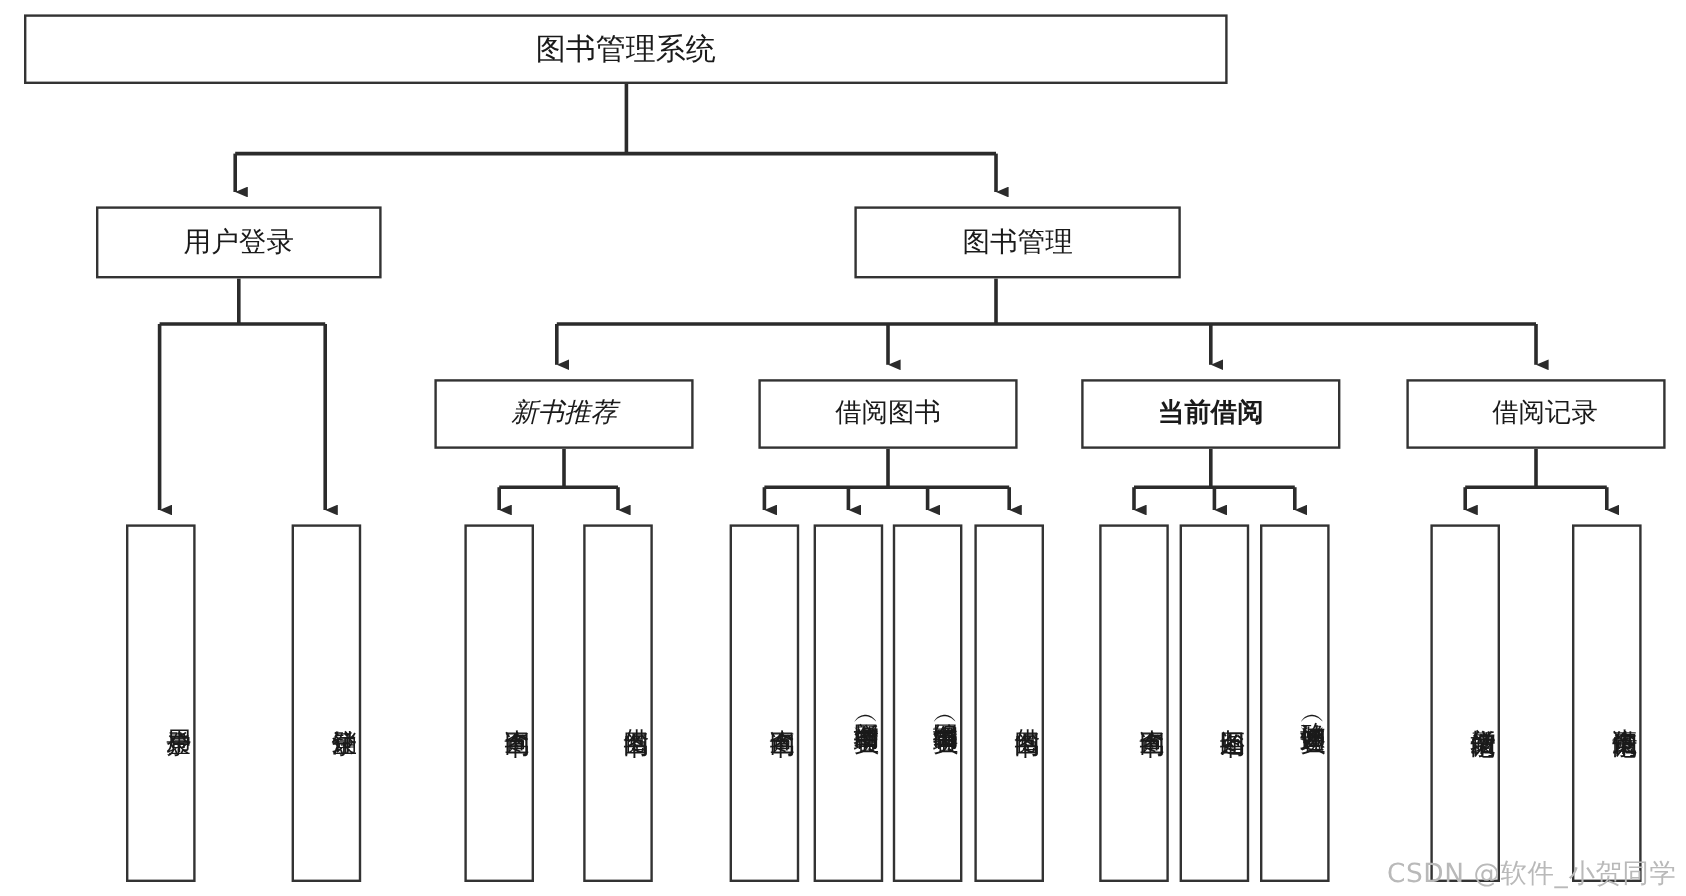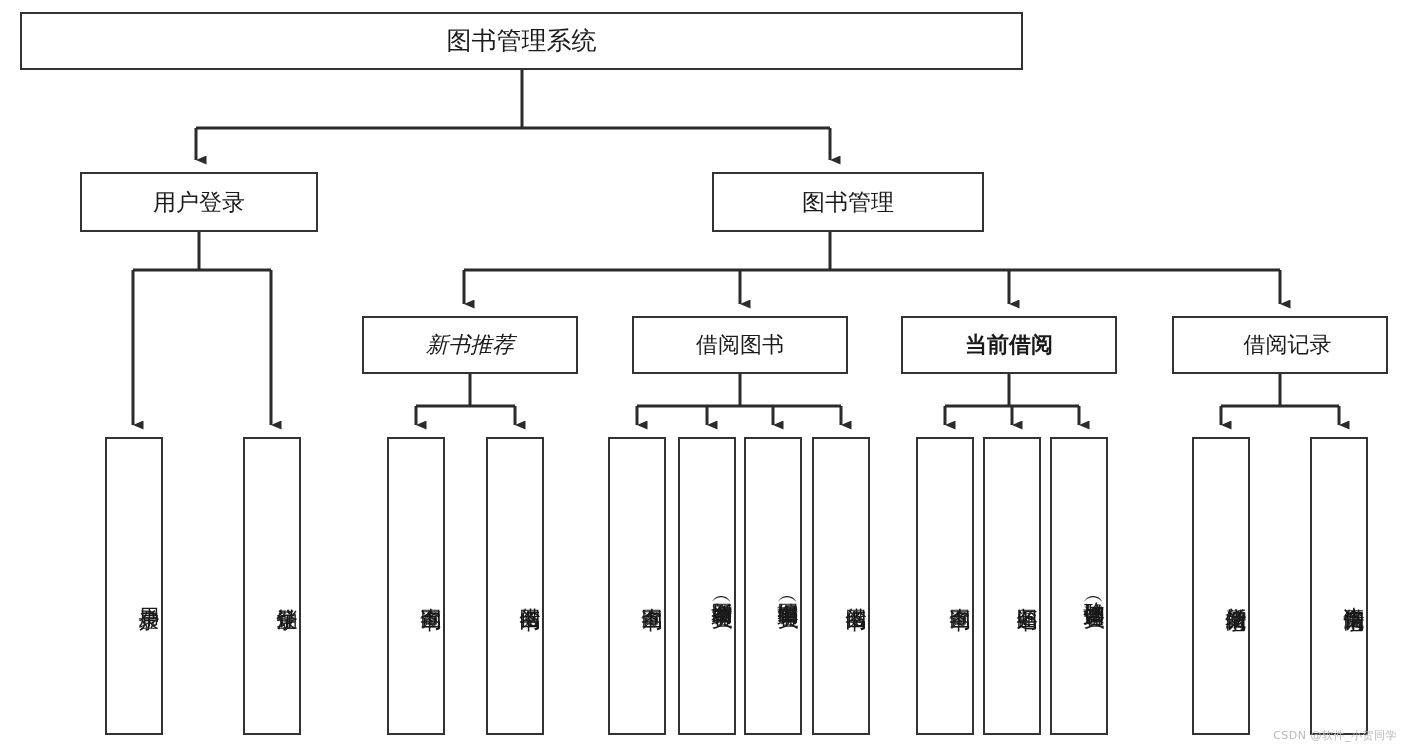--- a/index.html
+++ b/index.html
@@ -56,21 +56,21 @@
     padding-top: 14px;
     letter-spacing: 1px;
   }
   .node-leaf.leaf-tall {
     padding-top: 6px;
   }
   .watermark {
     position: absolute;
     right: 8px;
     bottom: 4px;
-    font-size: 11px;
+    font-size: 22px;
     color: #b9b9b9;
     letter-spacing: 0.5px;
     white-space: nowrap;
   }
 </style>
 </head>
 <body>
 
 <div id="canvas">
 

